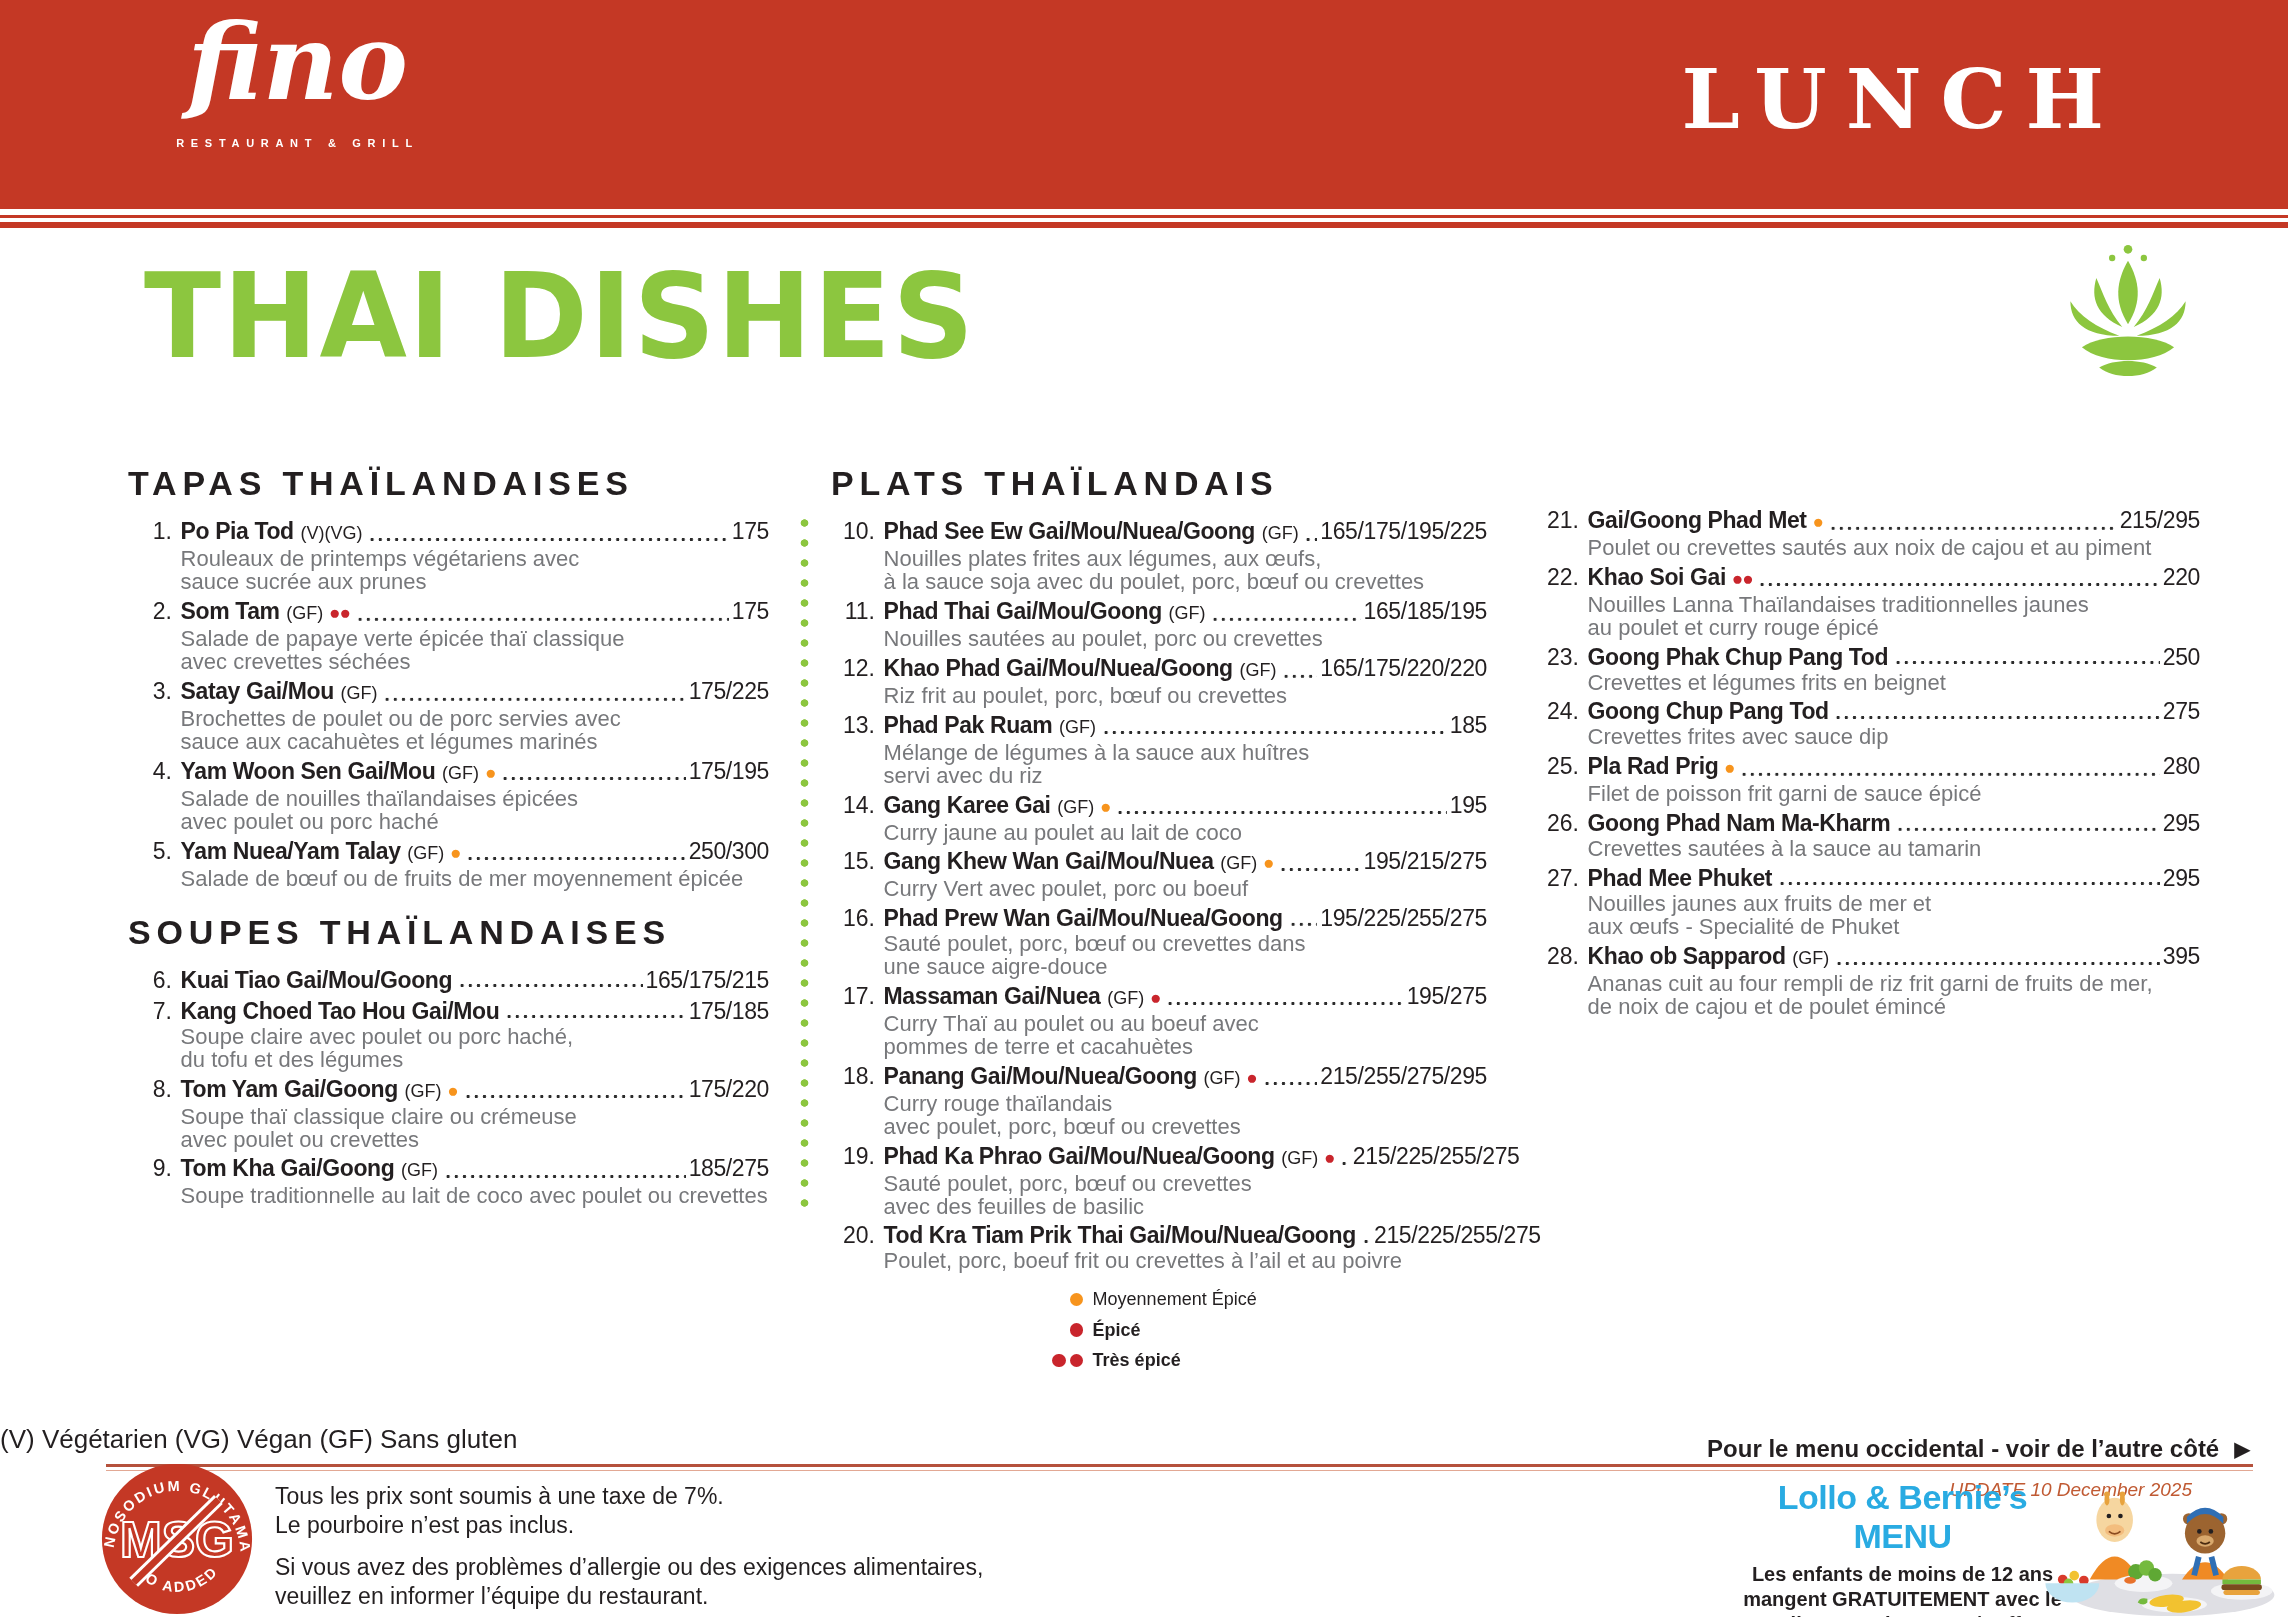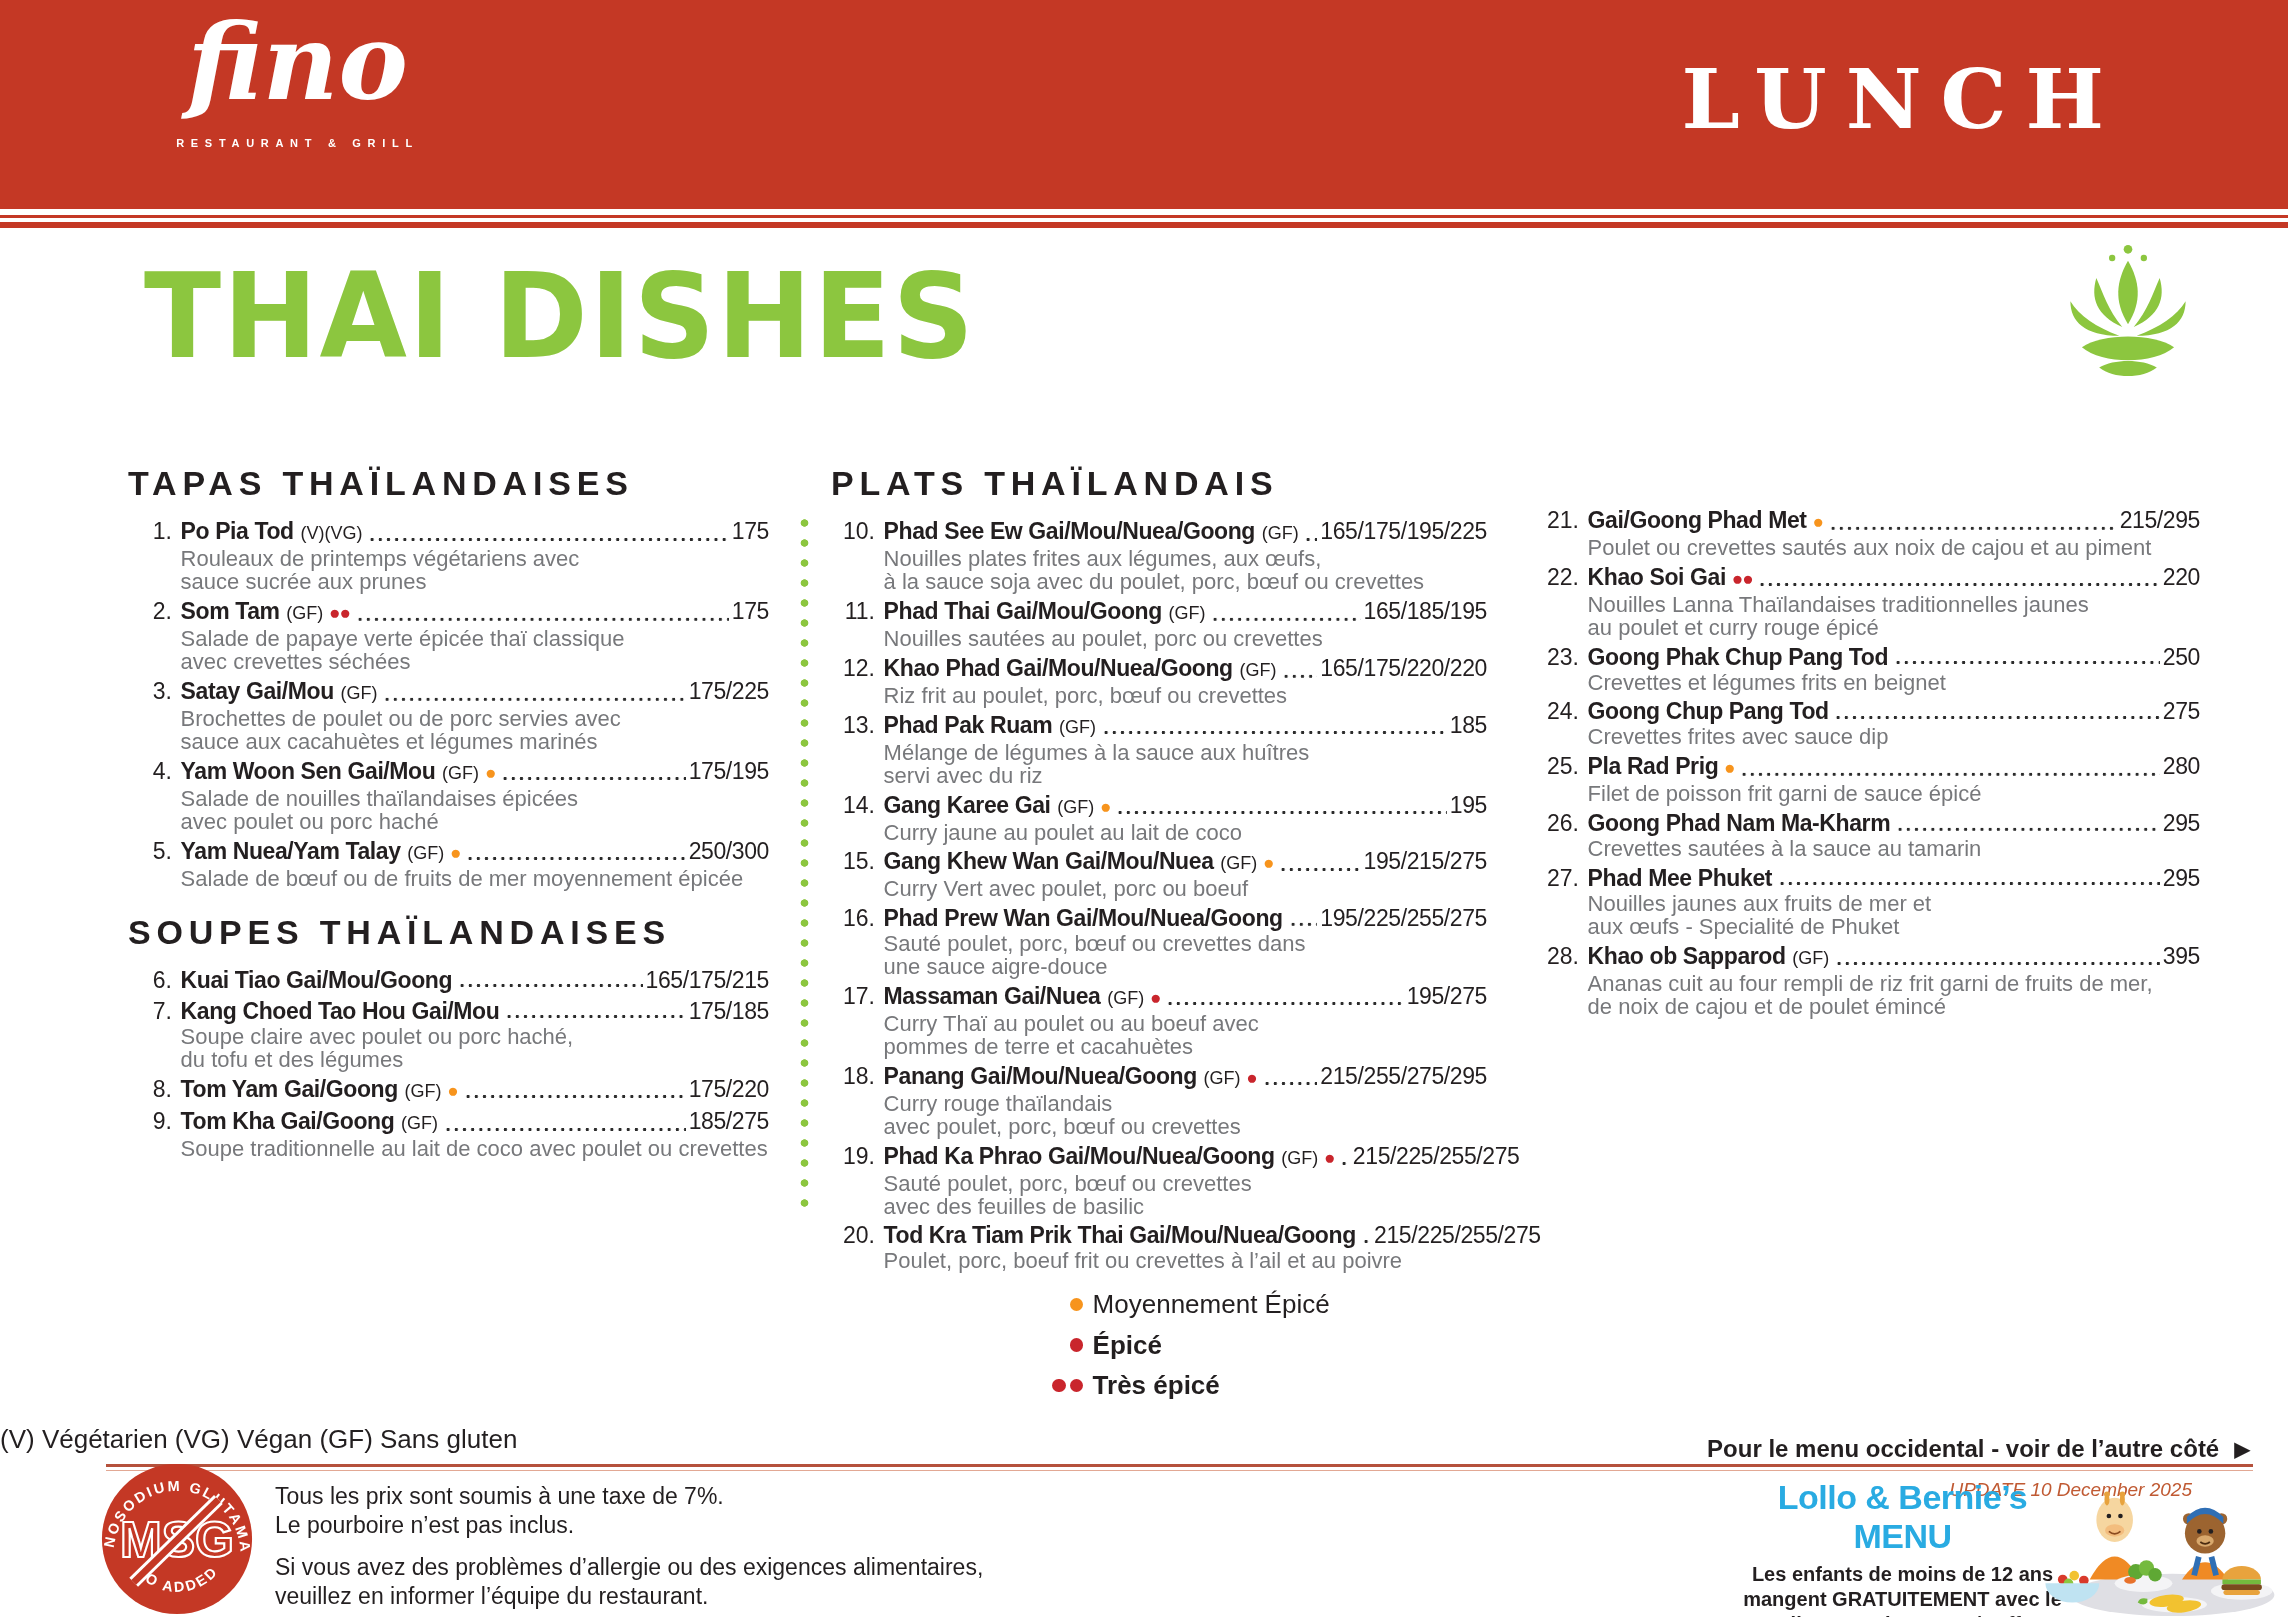--- a/index.html
+++ b/index.html
@@ -40,21 +40,21 @@
   .spice{font-size:19px;margin-left:5.8px;letter-spacing:-1px;}
   .spice.medium{color:#F7941D;}
   .spice.hot,.spice.very_hot{color:#C9252C;}
   .leader{flex:1;min-width:9.6px;align-self:flex-end;height:6.7px;margin:0 2.9px 3.8px 5.8px;
           background:radial-gradient(circle,#2b2b2b 1.5px,transparent 1.9px) repeat-x 0 50%/8.2px 6.7px;}
   .price{font-size:23px;letter-spacing:-0.4px;}
   .desc{grid-column:2;color:#77787B;font-size:22px;line-height:23px;margin-top:1px;white-space:nowrap;}
 
   
   .legend{position:absolute;left:1039px;top:1289px;}
-  .legend-row{display:flex;align-items:center;margin-bottom:9.6px;font-size:26px;}
+  .legend-row{display:flex;align-items:center;margin-bottom:9.6px;font-size:18px;}
   .legend-row.bold{font-weight:700;}
   .ldots{display:inline-flex;justify-content:flex-end;width:44px;margin-right:9.6px;}
   .dot{width:13.4px;height:13.4px;border-radius:50%;margin-left:3.8px;display:inline-block;}
   .dot.medium{background:#F7941D;}
   .dot.hot{background:#C9252C;}
 
   .dietary{position:absolute;left:0;right:0;top:1424px;text-align:left;font-size:26px;}
 
   .flipnote{position:absolute;right:38px;top:1435px;font-size:24px;font-weight:700;
             display:flex;align-items:center;gap:15.4px;}
@@ -194,20 +194,24 @@
         </div>
       </div>
       <div class="item">
         <div class="num">8.</div>
         <div class="line">
           <span class="name">Tom Yam Gai/Goong</span>
           <span class="tag">(GF)</span>
           <span class="spice medium">●</span>
           <span class="leader"></span>
           <span class="price">175/220</span>
+        </div>
+        <div class="desc">
+          <div>Soupe thaï classique claire ou crémeuse</div>
+          <div>avec poulet ou crevettes</div>
         </div>
       </div>
       <div class="item">
         <div class="num">9.</div>
         <div class="line">
           <span class="name">Tom Kha Gai/Goong</span>
           <span class="tag">(GF)</span>
           <span class="leader"></span>
           <span class="price">185/275</span>
         </div>

